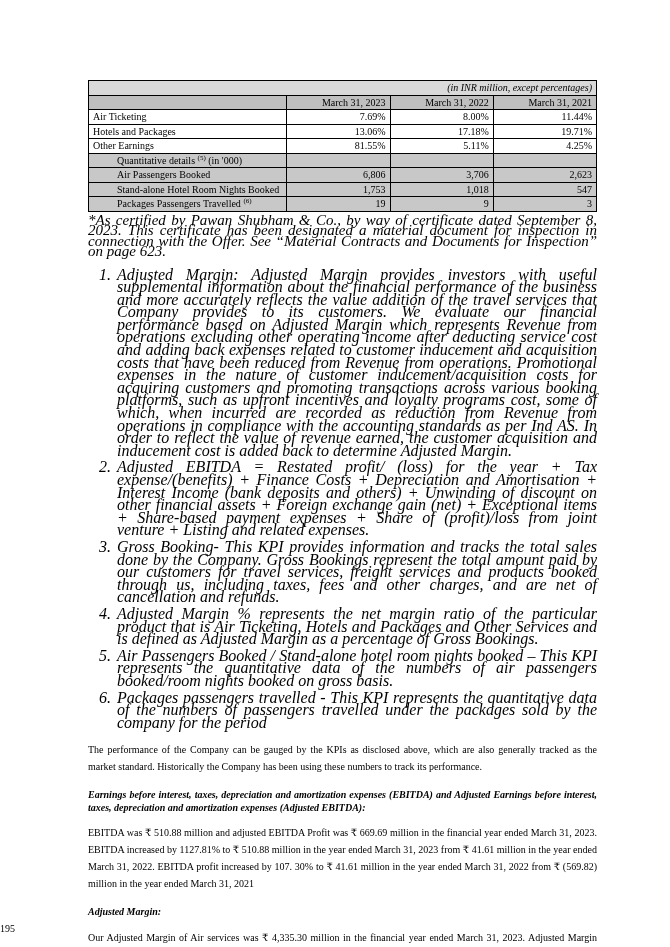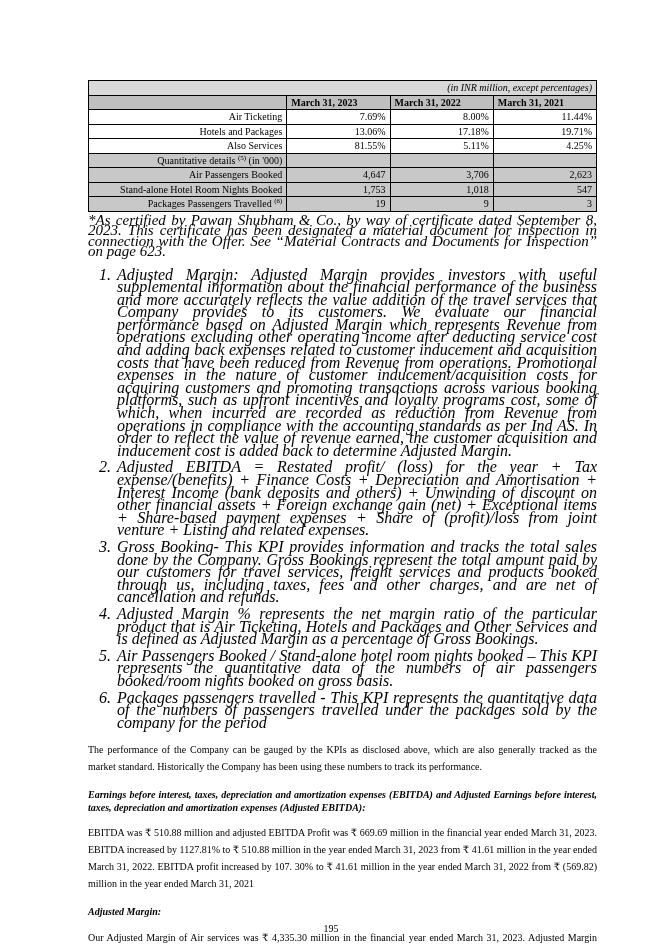--- a/index.html
+++ b/index.html
@@ -29,26 +29,26 @@
     vertical-align: middle;
   }
   .unit-row td {
     text-align: right;
     font-style: italic;
     background: var(--unit-bg, #d9d9d9);
     padding-left: 9px;
   }
   .header-row th {
     background: var(--header-bg, #bfbfbf);
-    font-weight: bold;
-    text-align: left;
+    font-weight: normal;
+    text-align: right;
   }
   .header-row th.first { width: 39%; }
   .header-row th.datecol { width: 20.3%; }
-  .kpi-table td.lbl { text-align: right; }
+  .kpi-table td.lbl { text-align: left; }
   .kpi-table td.val { text-align: right; }
   .kpi-table tr.hl td { background: var(--hl-bg, #c8c8c8); }
   .kpi-table tr.b td { font-weight: normal; padding-left: 28px; }
   sup { font-size: 7px; line-height: 0; vertical-align: super; }
   
   .footnote {
     margin-top: 3px;
     font-size: 15px;
     font-style: italic;
     line-height: 10.5px;
@@ -80,21 +80,21 @@
     font-size: 10px;
     font-weight: bold;
     font-style: italic;
     line-height: 12.6px;
     text-align: justify;
   }
   p.body.tight { margin-top: 10px; }
   .page-number {
     position: absolute;
     bottom: 13px; left: 0; right: 8px;
-    text-align: center;
+    text-align: left;
     font-size: 10px;
   }
 </style>
 </head>
 <body>
 
 <div class="page">
 
   <table class="kpi-table">
     <thead>
@@ -115,34 +115,34 @@
           <td class="val">8.00%</td>
           <td class="val">11.44%</td>
         </tr>
         <tr>
           <td class="lbl">Hotels and Packages</td>
           <td class="val">13.06%</td>
           <td class="val">17.18%</td>
           <td class="val">19.71%</td>
         </tr>
         <tr>
-          <td class="lbl">Also Services</td>
+          <td class="lbl">Other Earnings</td>
           <td class="val">81.55%</td>
           <td class="val">5.11%</td>
           <td class="val">4.25%</td>
         </tr>
         <tr class="hl b">
           <td class="lbl">Quantitative details <sup>(5)</sup> (in '000)</td>
           <td class="val"></td>
           <td class="val"></td>
           <td class="val"></td>
         </tr>
         <tr class="hl b">
           <td class="lbl">Air Passengers Booked</td>
-          <td class="val">4,647</td>
+          <td class="val">6,806</td>
           <td class="val">3,706</td>
           <td class="val">2,623</td>
         </tr>
         <tr class="hl b">
           <td class="lbl">Stand-alone Hotel Room Nights Booked</td>
           <td class="val">1,753</td>
           <td class="val">1,018</td>
           <td class="val">547</td>
         </tr>
         <tr class="hl b">

